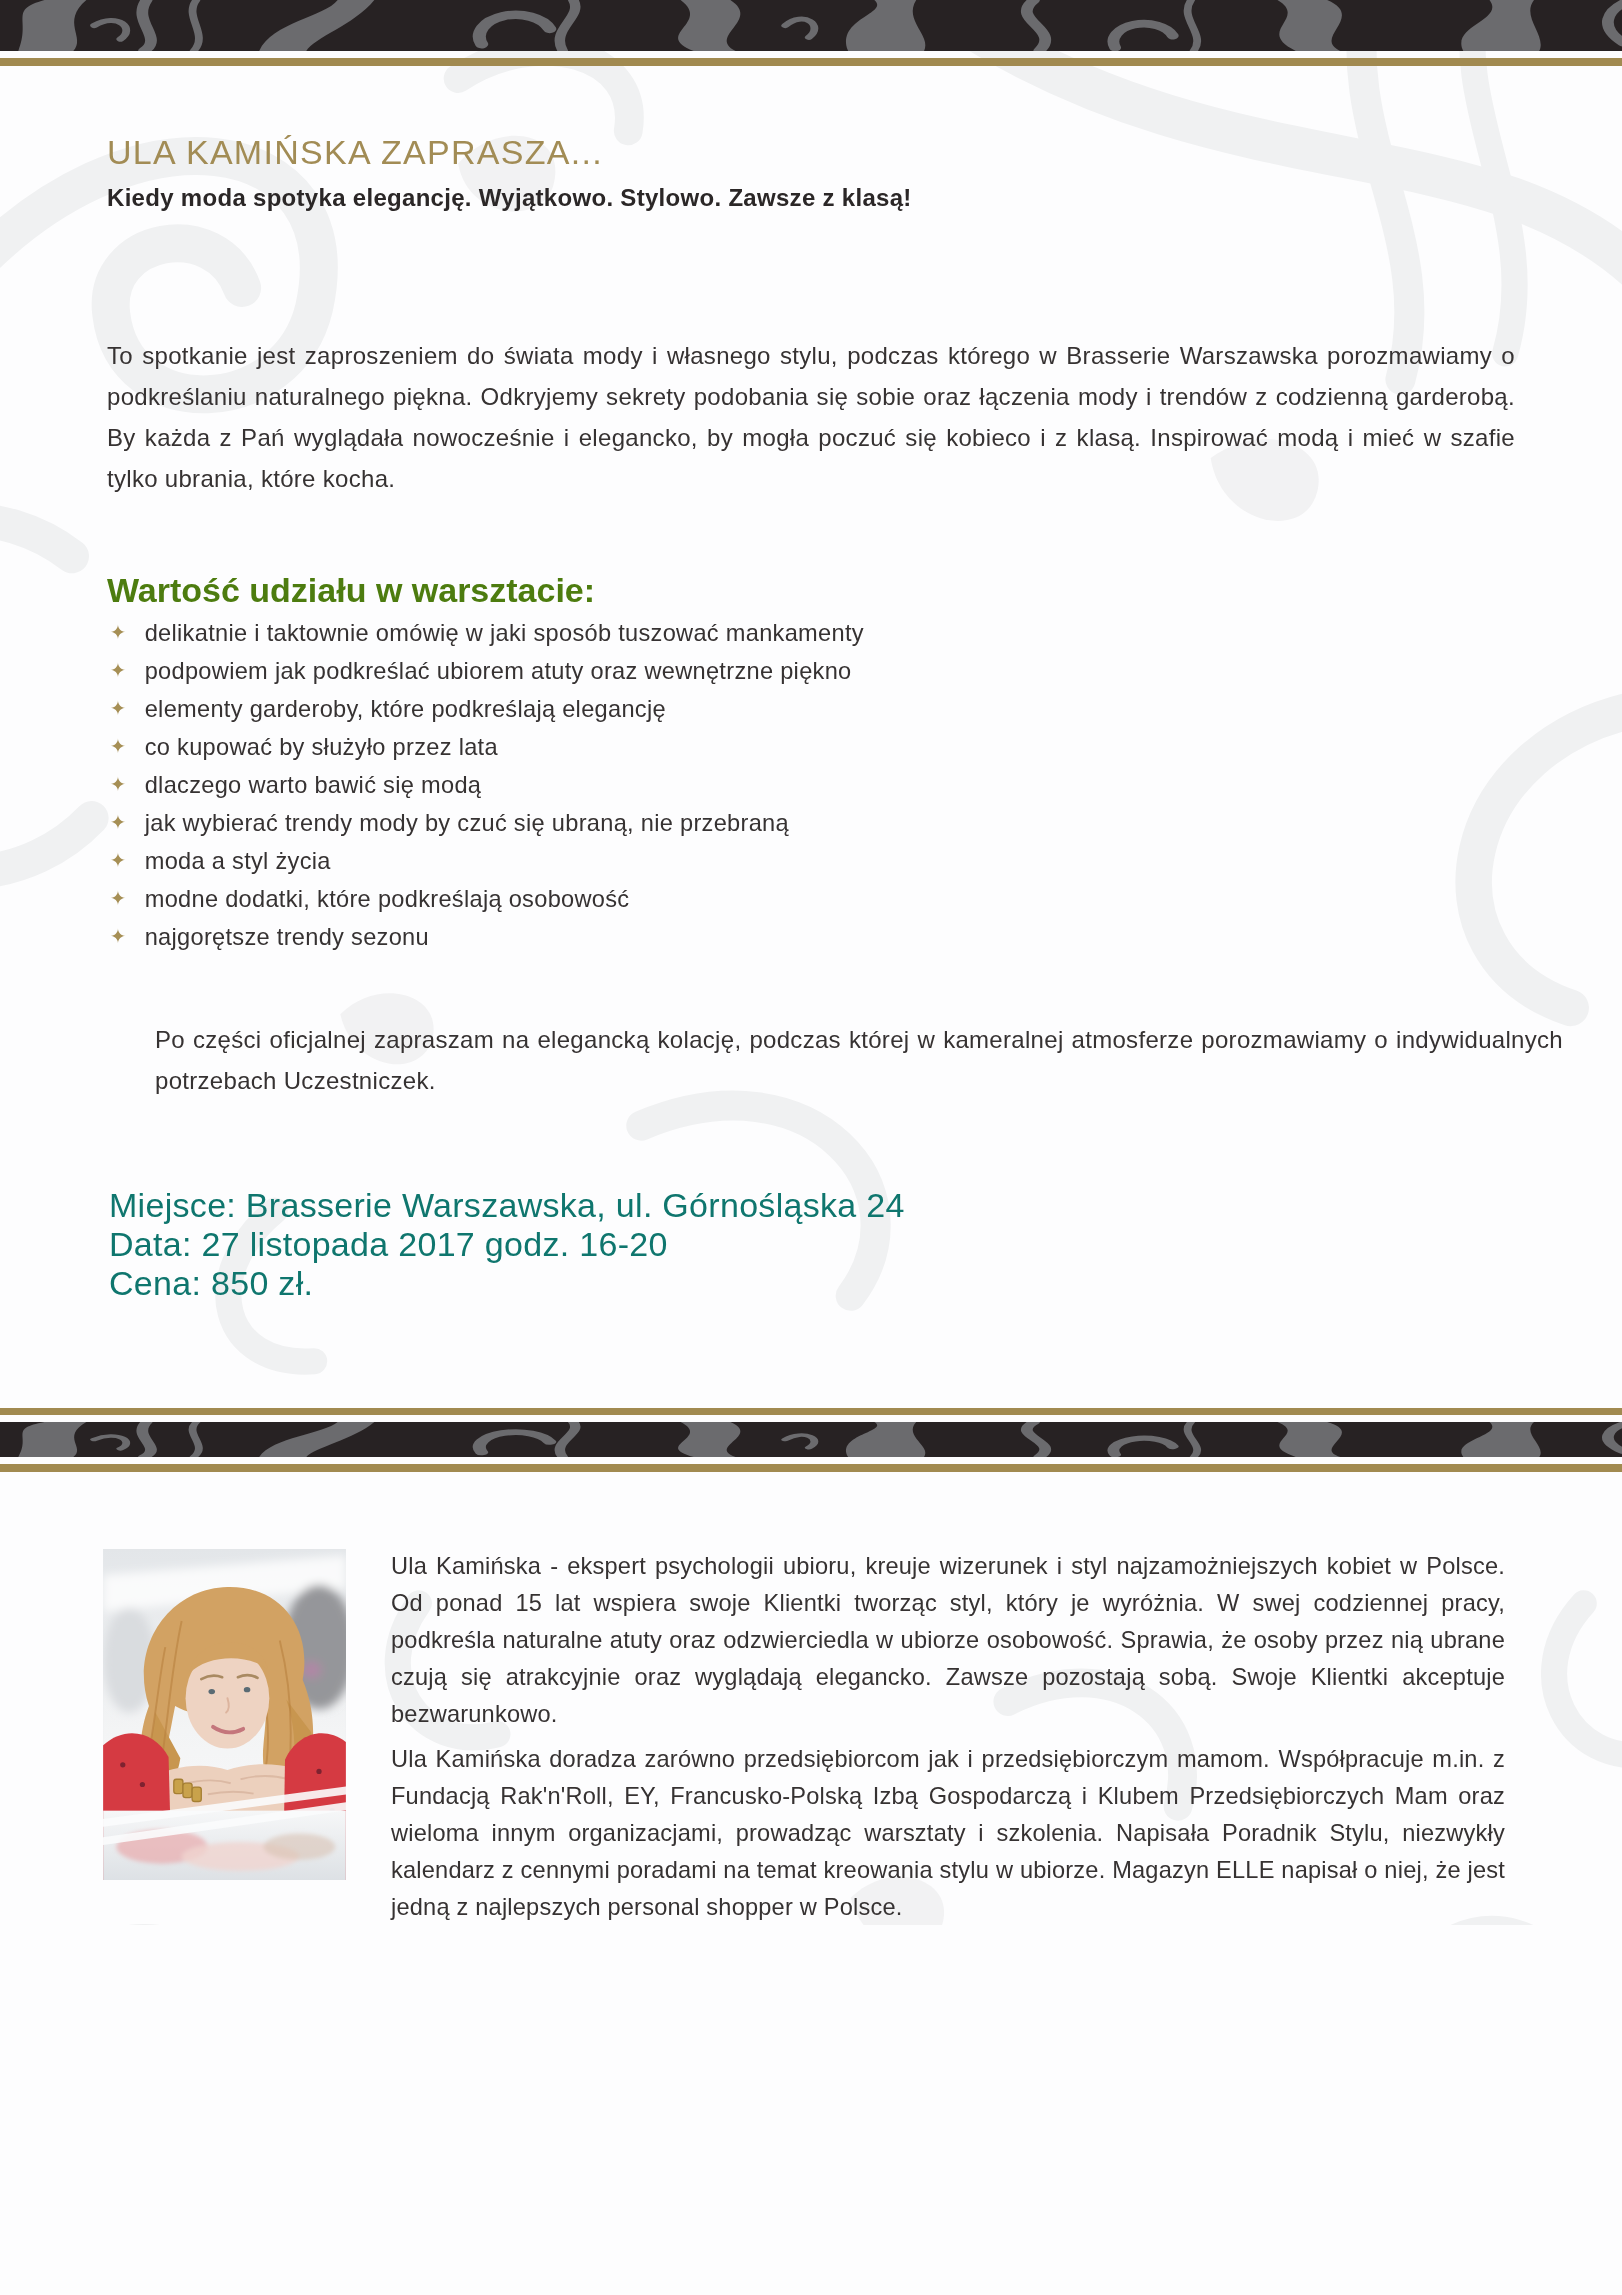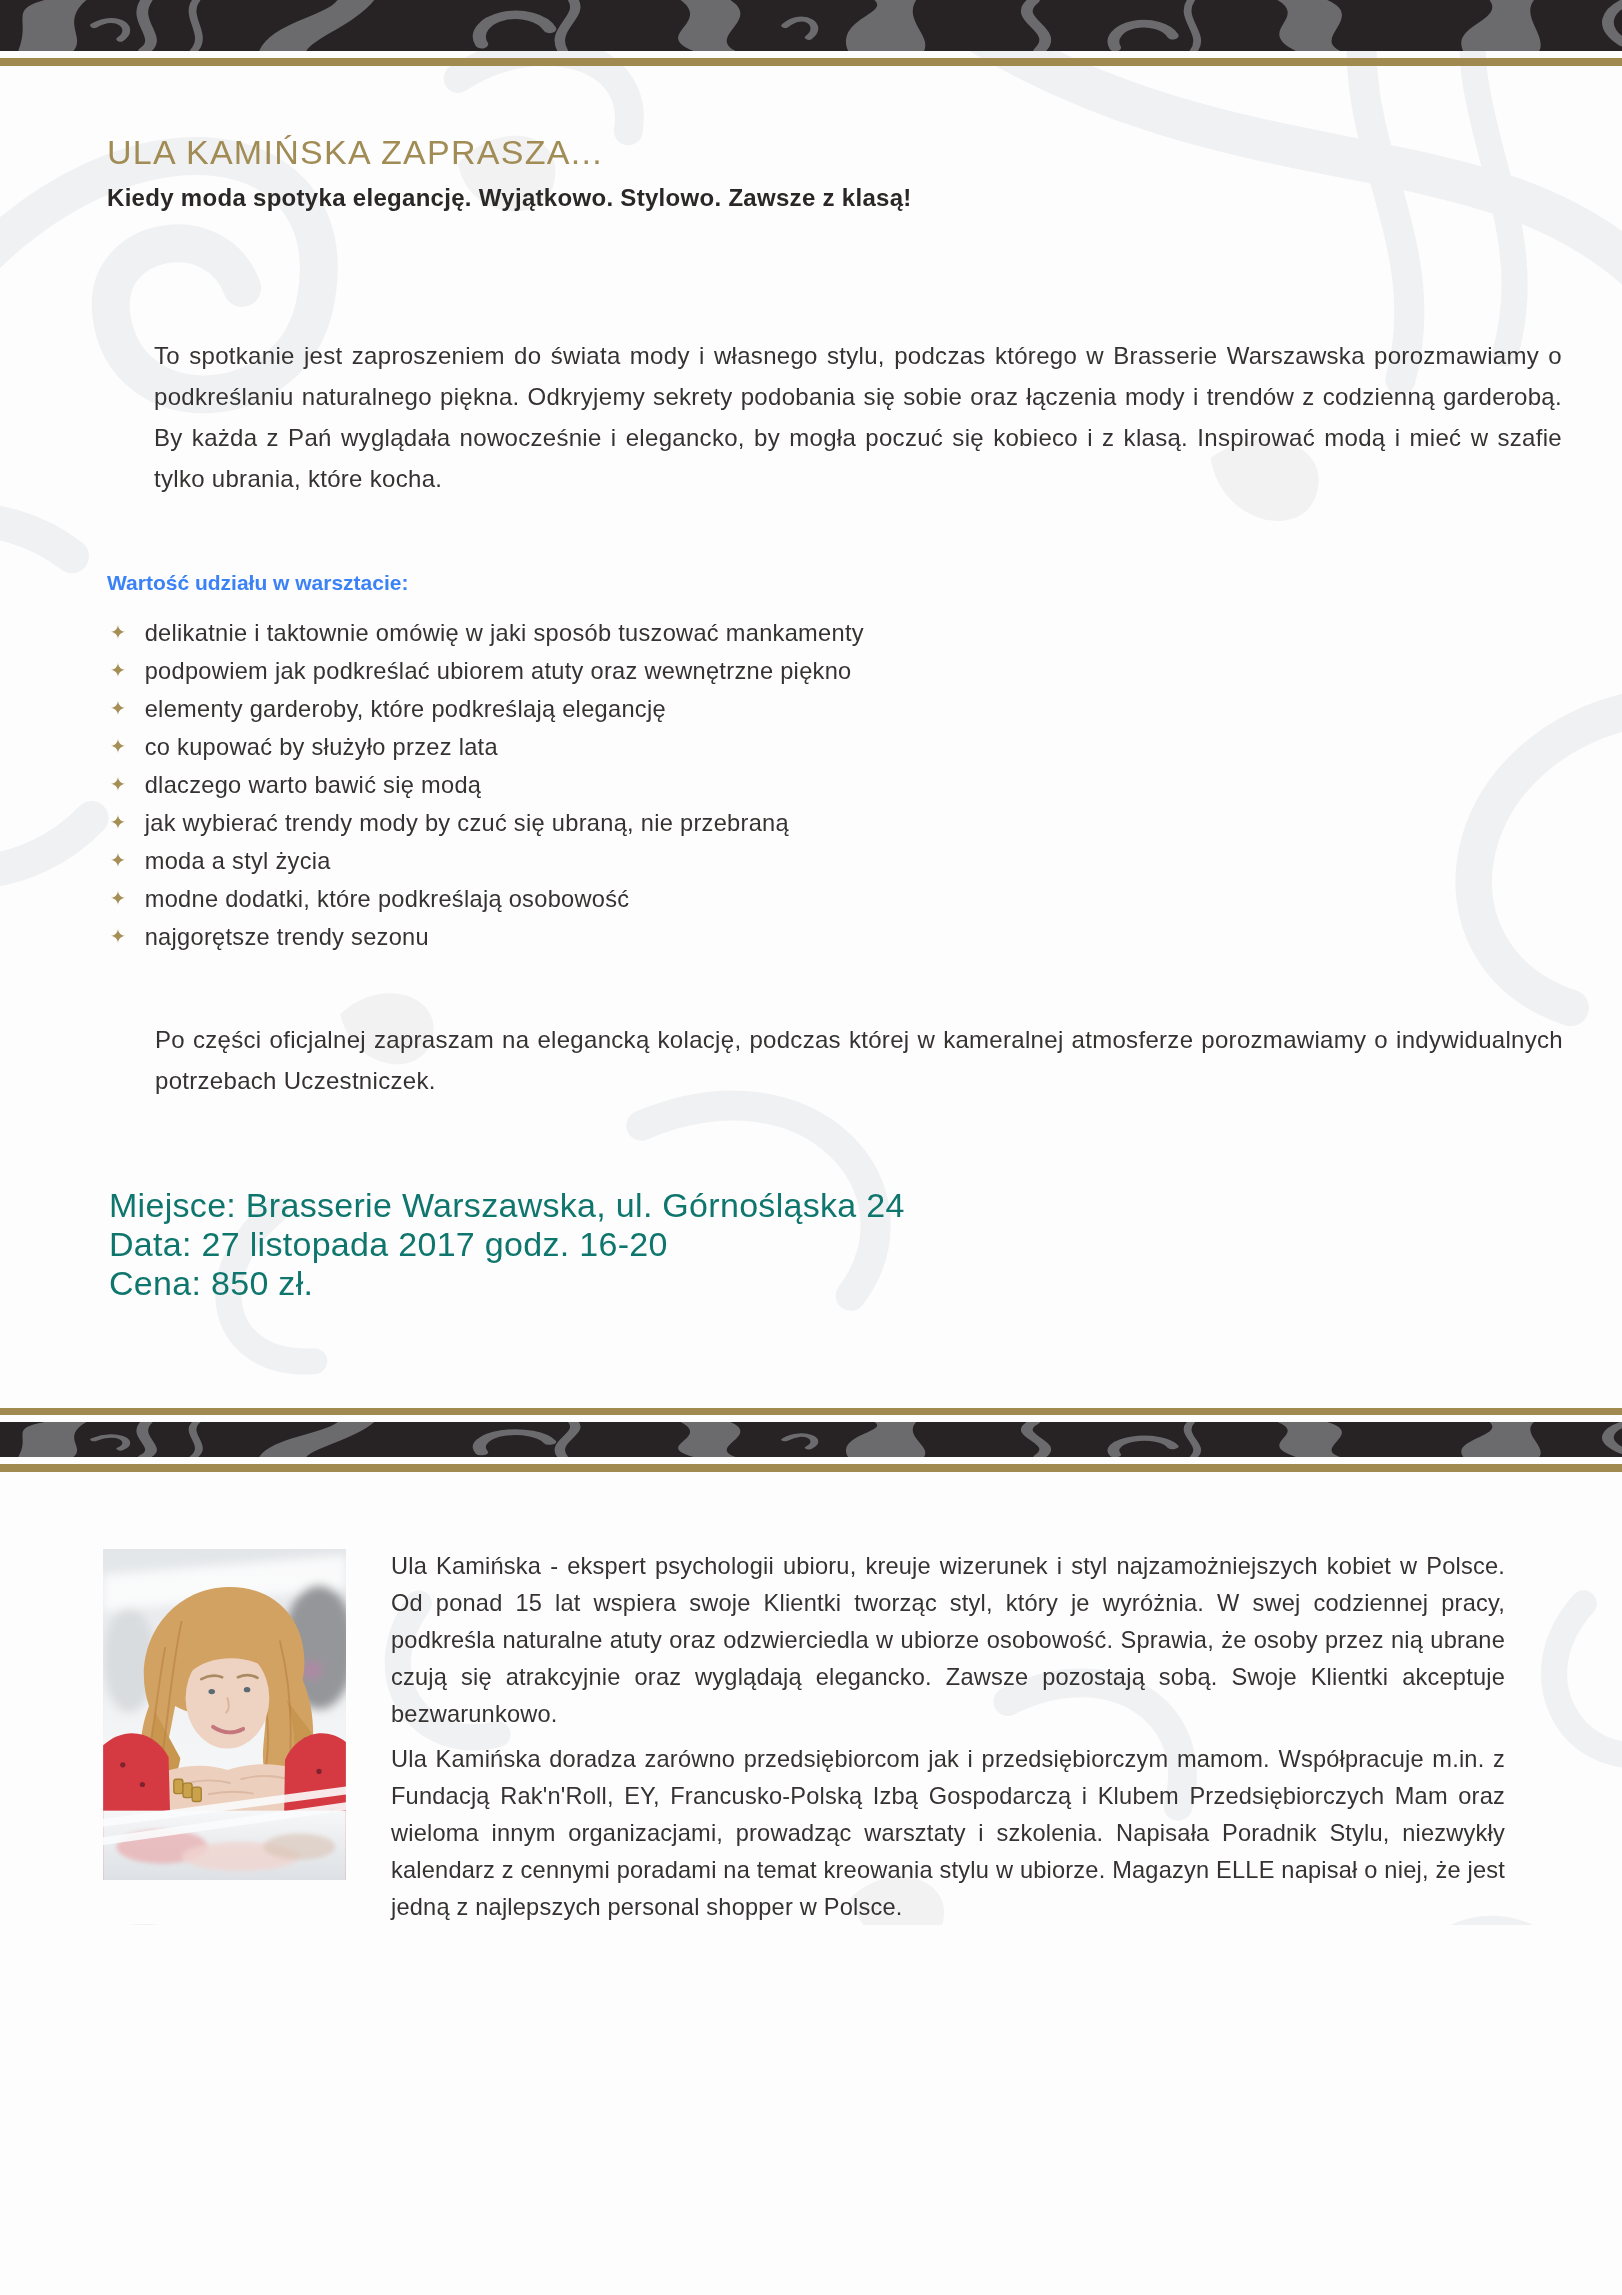--- a/index.html
+++ b/index.html
@@ -28,24 +28,24 @@
     font-weight:400;white-space:nowrap;
   }
   .subtitle{
     left:107px;top:184px;font-size:24px;font-weight:700;color:#2b2727;
     letter-spacing:0.3px;white-space:nowrap;
   }
   .para{
     left:107px;width:1408px;font-size:24px;line-height:41px;color:#363232;
     text-align:justify;letter-spacing:0.3px;
   }
-  #intro{top:335px;margin-left:47px;}
+  #intro{top:335px;}
   #closing{top:1019px;margin-left:48px;}
   .list-heading{
-    left:107px;top:571px;font-size:21px;font-weight:700;color:#3b82f6;white-space:nowrap;
+    left:107px;top:571px;font-size:34px;font-weight:700;color:#4d7c0f;white-space:nowrap;
   }
   ul.benefits{left:107px;top:614px;list-style:none;margin:0;padding:0;width:1413px;}
   ul.benefits li{height:38px;display:flex;align-items:center;}
   ul.benefits .blt{
     width:22px;color:#a68f55;font-size:19.6px;line-height:1;margin-right:15.7px;
     display:inline-block;text-align:center;flex:0 0 auto;
   }
   ul.benefits .li-t{font-size:23.6px;color:#363232;letter-spacing:0.3px;white-space:nowrap;}
   .details{left:109px;top:1186px;font-size:34px;line-height:39px;color:#0f766e;letter-spacing:0.3px;}
   

